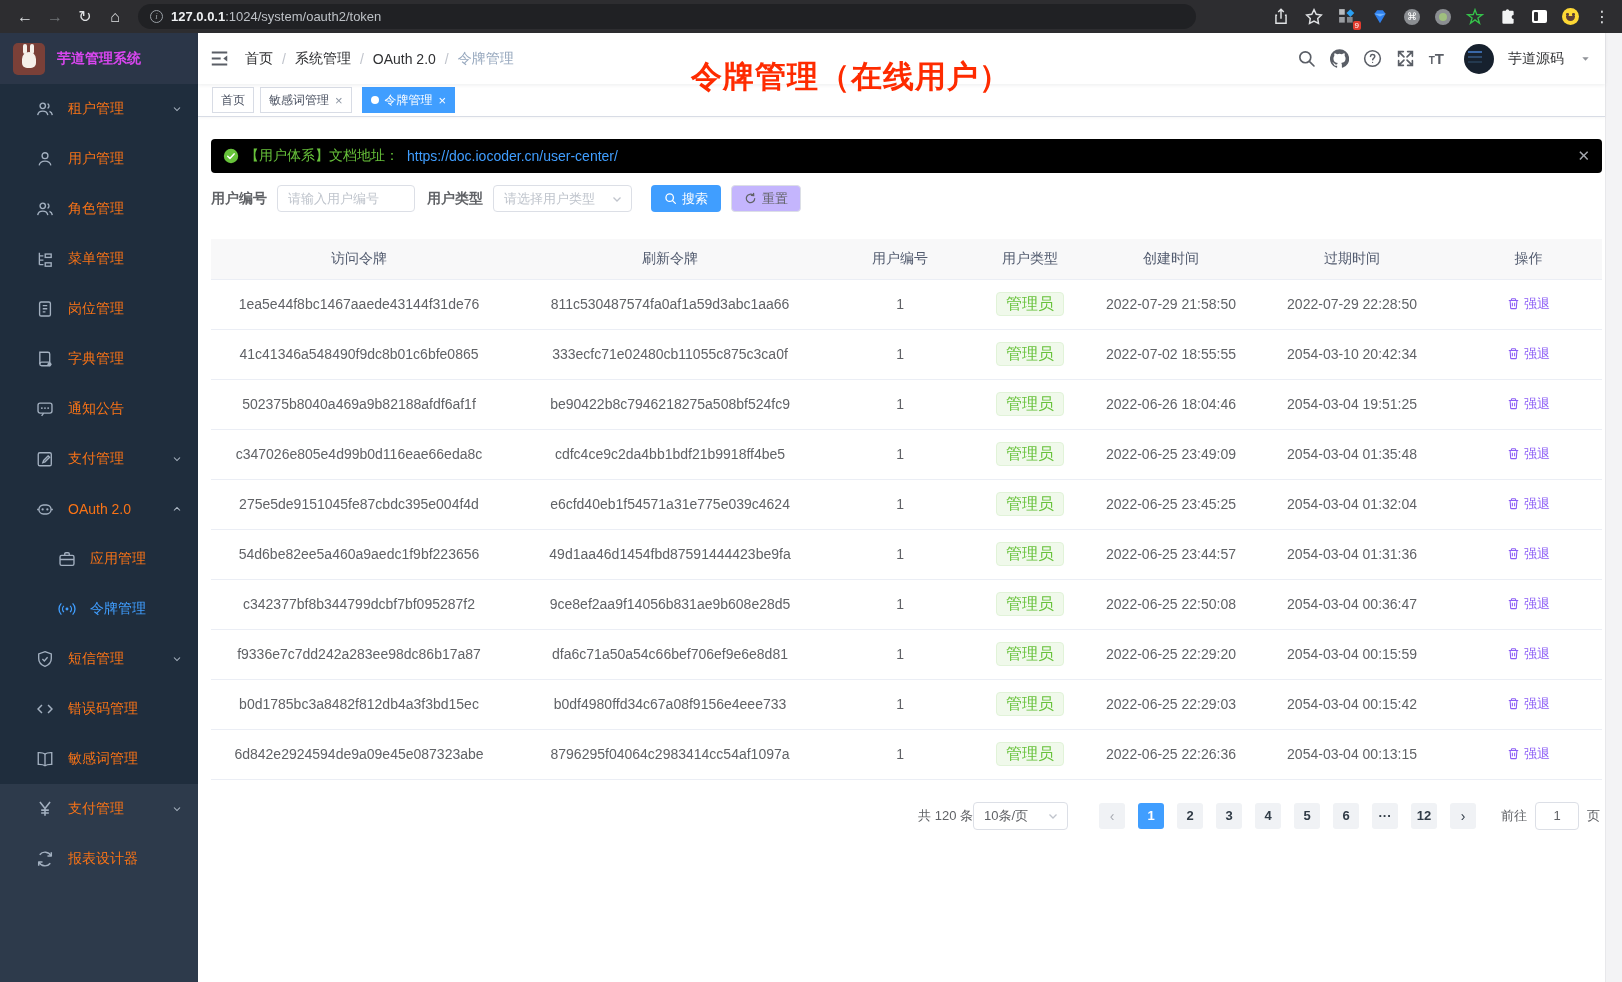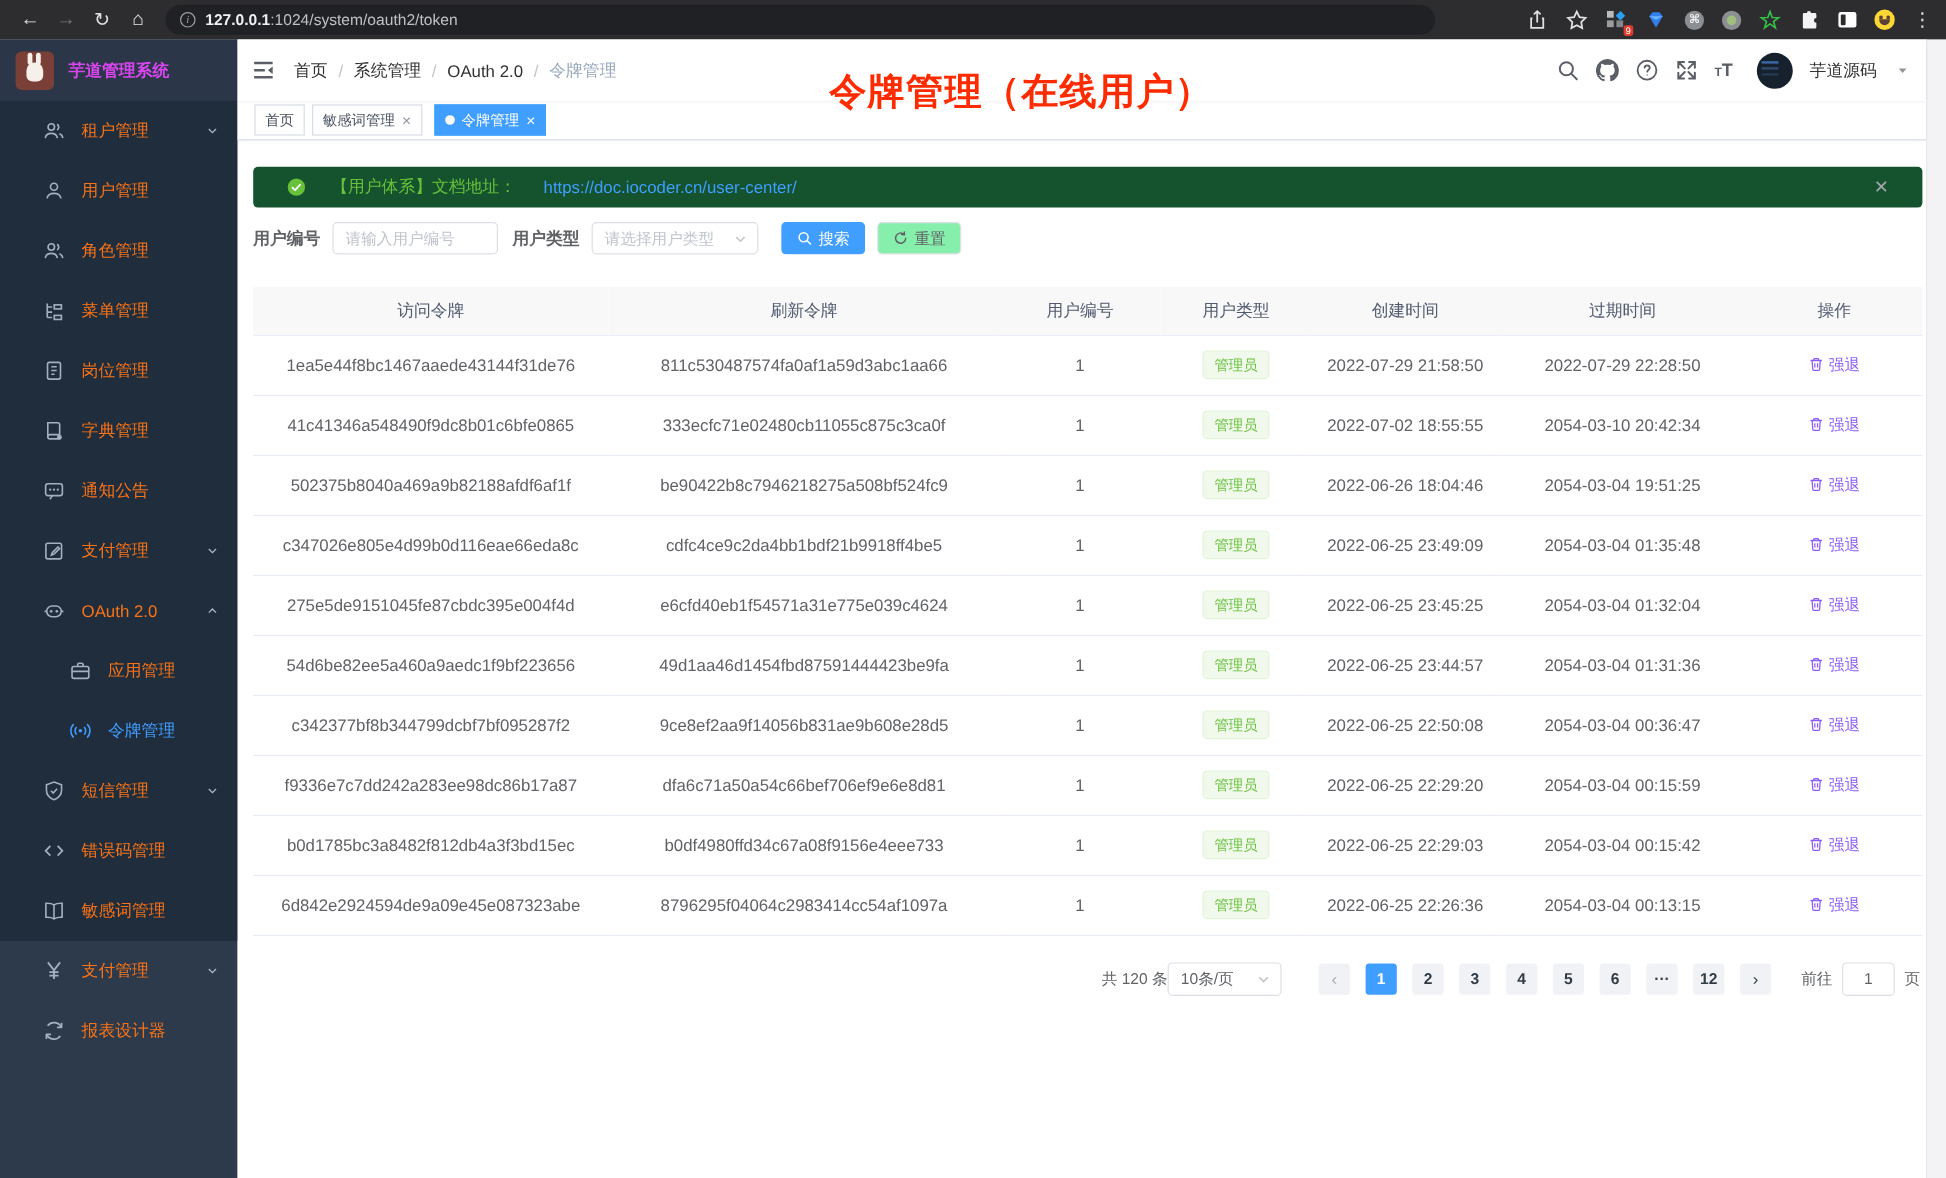--- a/index.html
+++ b/index.html
@@ -64,44 +64,44 @@
 
 .tagsview{height:33px;border-bottom:1px solid #d8dce5;box-shadow:0 1px 3px 0 rgba(0,0,0,.04);display:flex;align-items:center;padding-left:14px;flex:none;background:#fff;position:relative;z-index:2}
 .tag-it{height:26px;display:inline-flex;align-items:center;border:1px solid #d8dce5;background:#fff;color:#495060;font-size:12px;padding:0 8px;margin-right:6px;cursor:pointer;white-space:nowrap}
 .tag-it .dot{width:8px;height:8px;border-radius:50%;background:#fff;margin-right:6px;display:none}
 .tag-it .x{margin-left:6px;font-size:13px;line-height:1;color:#8b94a1}
 .tag-it.active{background:#409eff;border-color:#409eff;color:#fff;margin-left:4px}
 .tag-it.active .dot{display:inline-block}
 .tag-it.active .x{color:#fff}
 
 .content{padding:22px 3px 0 13px;flex:1;overflow:hidden}
-.alert{height:34px;background:#14532d;border-radius:4px;display:flex;align-items:center;padding:0 28px;gap:21px}
+.alert{height:34px;background:#000000;border-radius:4px;display:flex;align-items:center;padding:0 12px;gap:6px}
 .alert .chk{width:16px;height:16px;flex:none}
 .alert .chk svg{width:100%;height:100%;display:block}
 .alert-text{font-size:14px;color:#67c23a;font-weight:500}
 .alert-link{font-size:14px;color:#409eff;text-decoration:none;margin-left:2px}
 .alert .close-x{margin-left:auto;color:#a3a6ad;font-size:15px;cursor:pointer}
 .filters{margin-top:12px;display:flex;align-items:center;height:27px}
 .f-label{font-size:14px;font-weight:700;color:#606266;margin-right:10px}
 .f-input{width:138px;height:27px;border:1px solid #dcdfe6;border-radius:4px;padding:0 10px;font-size:13px;color:#606266;outline:none;background:#fff}
 .f-input::placeholder{color:#bfc4cc}
 .f-select{width:139px;height:27px;border:1px solid #dcdfe6;border-radius:4px;padding:0 8px 0 10px;font-size:13px;display:flex;align-items:center;justify-content:space-between;color:#bfc4cc;background:#fff;cursor:pointer;margin-right:19px}
 .f-select .sc{width:12px;height:12px;color:#c0c4cc}
 .f-select .sc svg{display:block;width:100%;height:100%}
 .gap2{margin-left:12px}
 .btn{height:27px;border-radius:4px;font-size:13px;display:inline-flex;align-items:center;gap:5px;padding:0 12px;cursor:pointer;border:1px solid transparent}
 .btn .bi{width:13px;height:13px}
 .btn .bi svg{width:100%;height:100%;display:block}
 .btn-primary{background:#409eff;color:#fff}
-.btn-plain{background:#86efac;border-color:#dcdfe6;color:#606266;margin-left:10px}
+.btn-plain{background:#c4b5fd;border-color:#dcdfe6;color:#606266;margin-left:10px}
 
 table{width:100%;border-collapse:collapse;table-layout:fixed;margin-top:27px}
 thead th{background:#f8f8f9;height:40px;font-size:14px;color:#515a6e;font-weight:400;border-bottom:1px solid #ebeef5}
 tbody td{height:50px;font-size:14px;color:#606266;text-align:center;border-bottom:1px solid #ebeef5;white-space:nowrap;overflow:hidden}
-.tagg{display:inline-block;padding:0 9px;height:24px;line-height:22px;border:1px solid #e1f3d8;background:#f0f9eb;color:#67c23a;border-radius:4px;font-size:12px}
+.tagg{display:inline-block;padding:0 9px;height:24px;line-height:22px;border:1px solid #e1f3d8;background:#f0f9eb;color:#67c23a;border-radius:4px;font-size:16px}
 .act{color:#8b5cf6;font-size:13px;display:inline-flex;align-items:center;gap:4px;cursor:pointer;text-decoration:none}
 .act .ti{width:13px;height:13px}
 .act .ti svg{width:100%;height:100%;display:block}
 
 .pager-row{margin-top:22px;display:flex;align-items:center;justify-content:flex-end;font-size:13px;color:#606266;padding-right:2px}
 .pg-total{}
 .pg-select{width:95px;height:28px;border:1px solid #dcdfe6;border-radius:4px;display:flex;align-items:center;justify-content:space-between;padding:0 8px 0 10px;color:#606266;cursor:pointer;margin-right:18px}
 .pg-select .sc{width:12px;height:12px;color:#c0c4cc}
 .pg-select .sc svg{display:block;width:100%;height:100%}
 .pg-btn{min-width:26px;height:26px;border-radius:3px;background:#f0f2f5;display:inline-flex;align-items:center;justify-content:center;font-size:13px;font-weight:700;color:#303b46;margin-left:13px;cursor:pointer;padding:0 4px}

